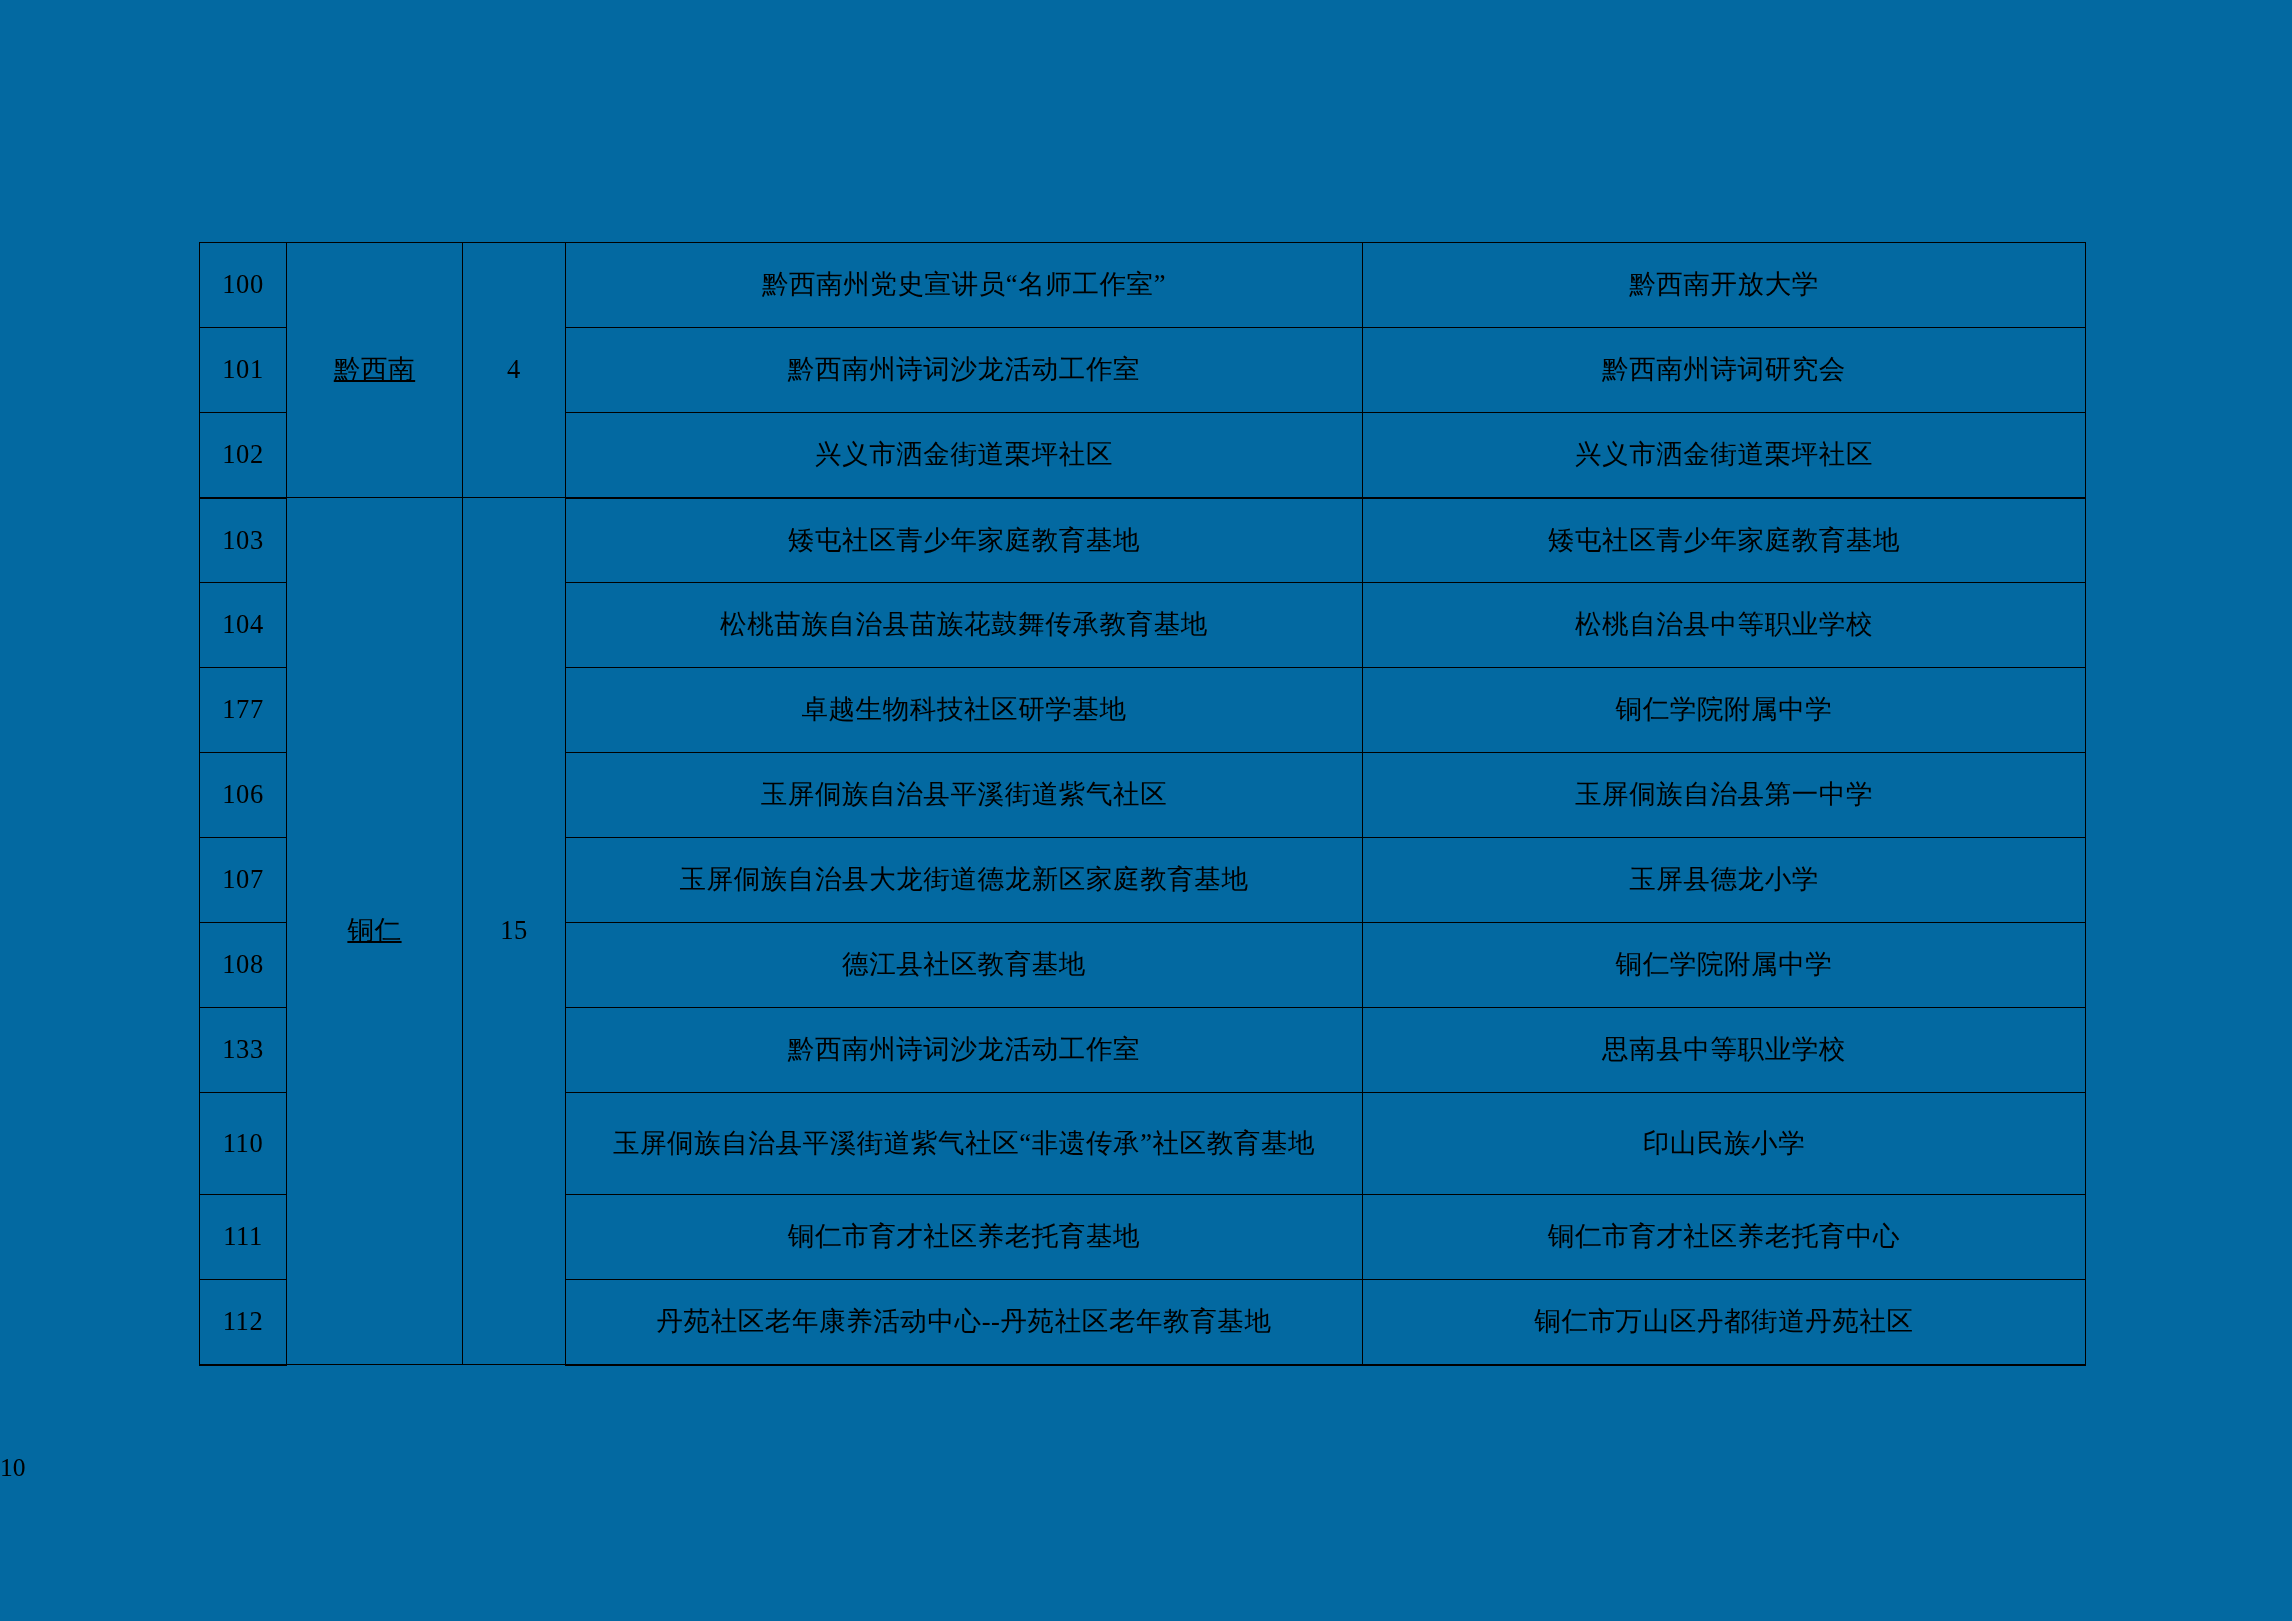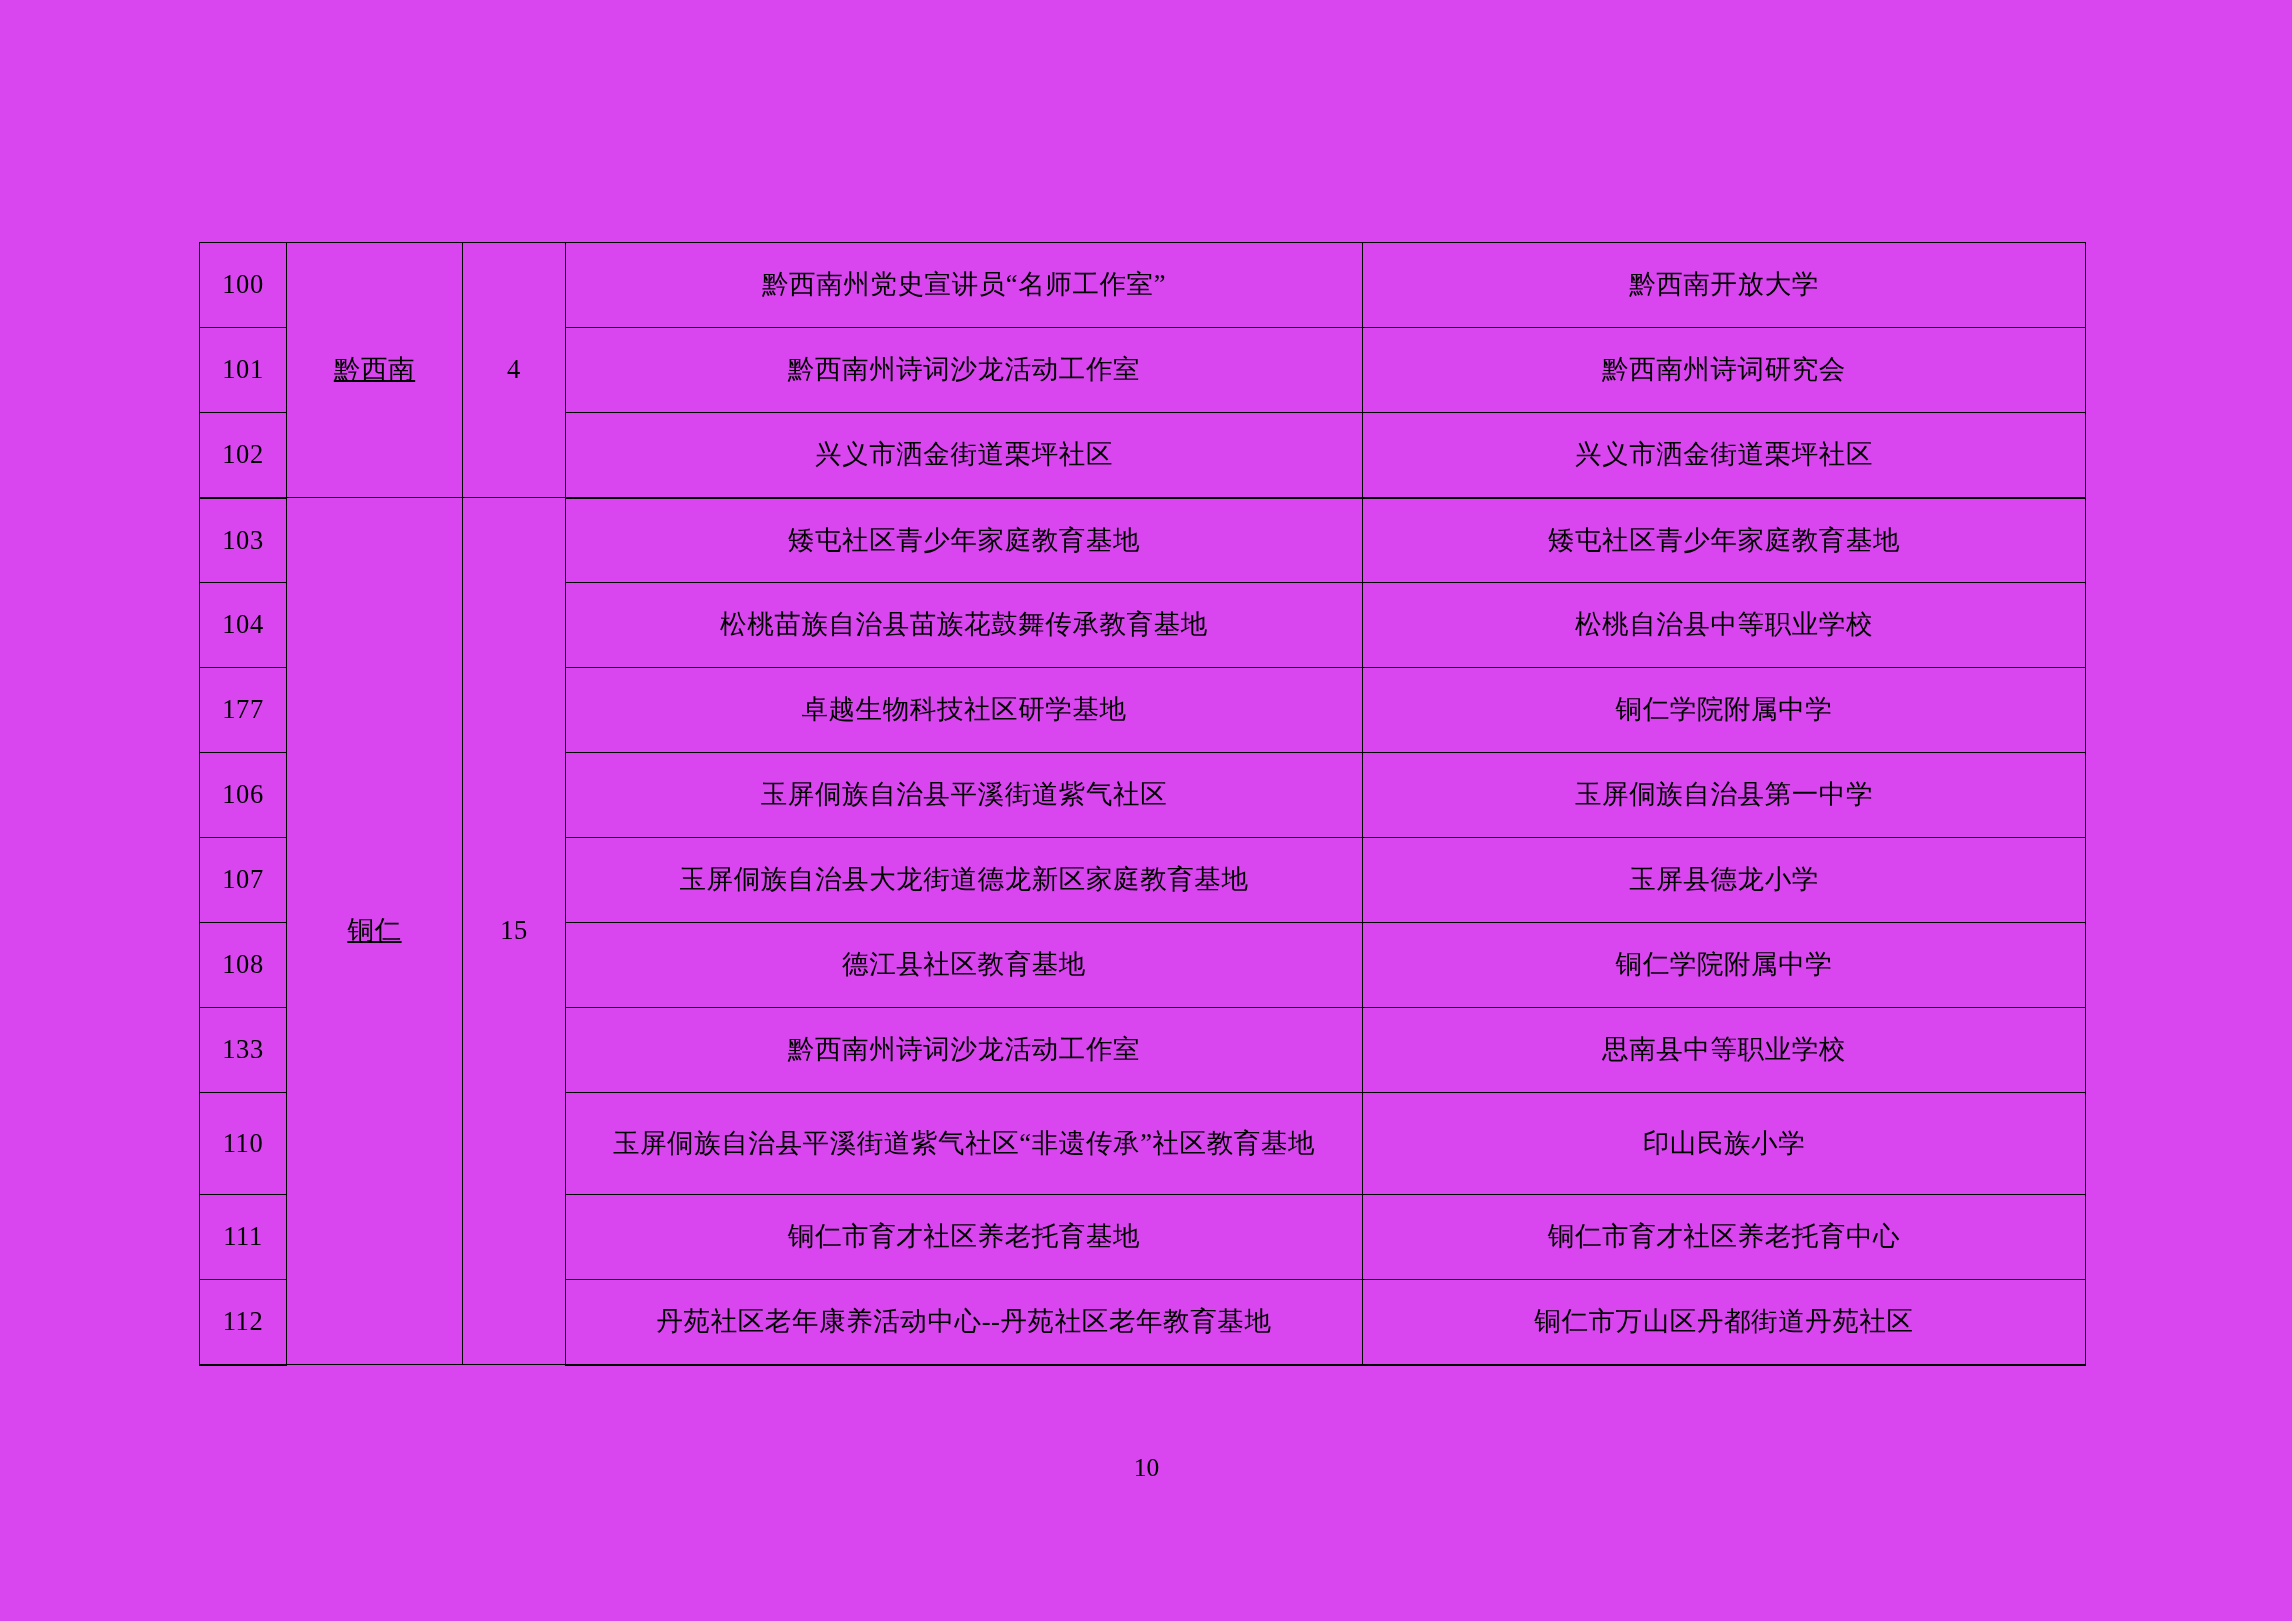--- a/index.html
+++ b/index.html
@@ -15,21 +15,21 @@
     color: #000000;
     overflow: hidden;
   }
 
   .page {
     position: absolute;
     left: 0;
     top: 0;
     width: 2293px;
     height: 1621px;
-    background: #d946ef;
+    background: #0369a1;
   }
 
   .doc-table {
     position: absolute;
     left: 199px;
     top: 242px;
     width: 1887px;
     border-collapse: collapse;
     table-layout: fixed;
   }
@@ -74,21 +74,21 @@
   .row-std { height: 85px; }
   .row-tall { height: 102px; }
 
   .section-end td { border-bottom-width: 2.4px; }
 
   .page-number {
     position: absolute;
     left: 0;
     top: 1453px;
     width: 2293px;
-    text-align: center;
+    text-align: left;
     font-size: 25.5px;
     font-family: "Liberation Serif", "DejaVu Serif", serif;
     color: #000;
   }
 </style>
 </head>
 <body>
 
 <div class="page">
 

